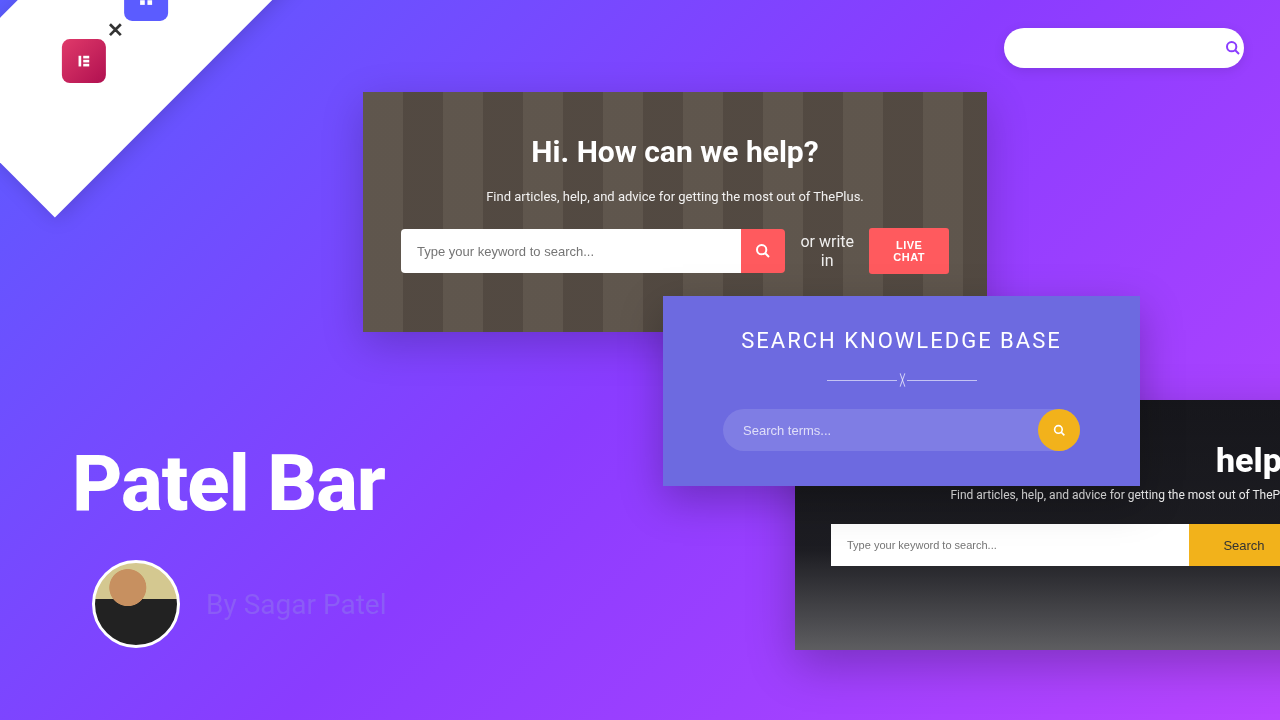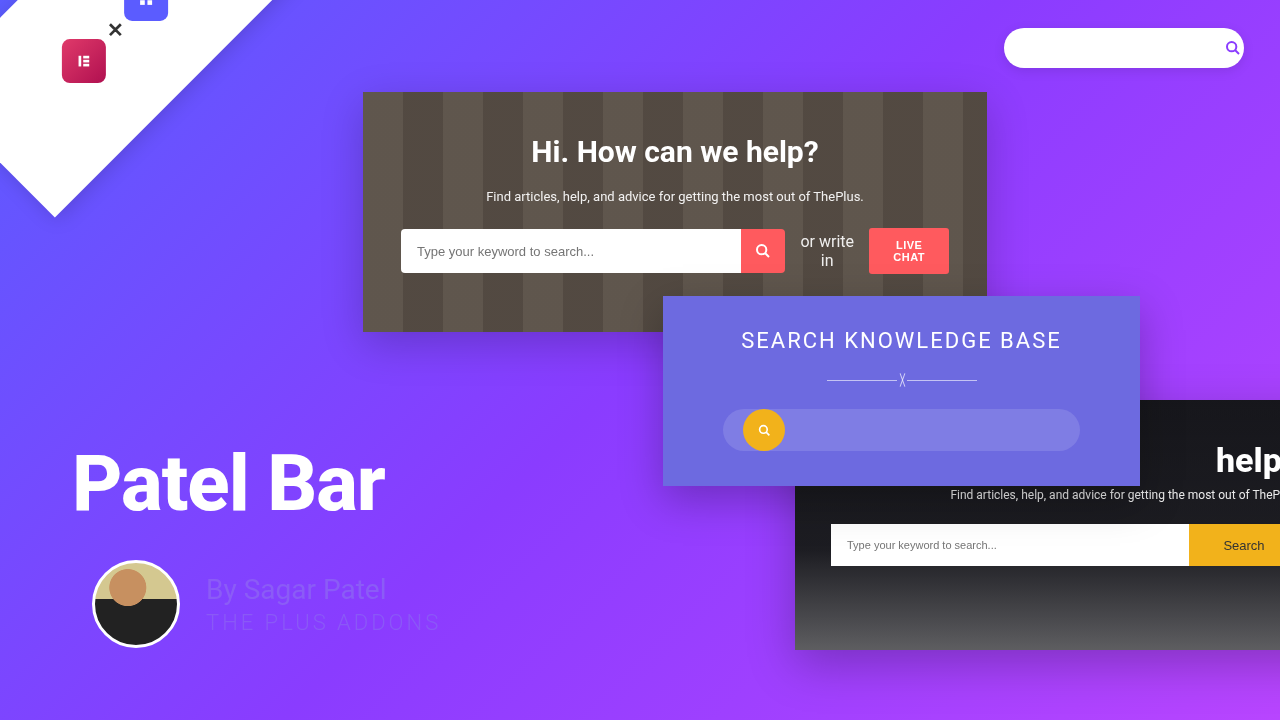--- a/index.html
+++ b/index.html
@@ -279,20 +279,21 @@
 </div>
 
 <div class="card2">
   <h3>SEARCH KNOWLEDGE BASE</h3>
   <div class="divider">
     <span class="divider-line"></span>
       <span class="divider-mk"></span>
       <span class="divider-line"></span>
   </div>
   <div class="card2-search">
+    <input class="card2-input" type="text" placeholder="Search terms..." style="">
     <button class="card2-btn">
       <svg width="13" height="13" viewBox="0 0 24 24" fill="none" stroke="#fff" stroke-width="3">
           <circle cx="10" cy="10" r="7"></circle>
           <line x1="21" y1="21" x2="15" y2="15"></line>
         </svg>
     </button>
   </div>
 </div>
 
 <div class="card3">
@@ -303,15 +304,14 @@
     <button class="card3-btn">Search</button>
   </div>
 </div>
 
 <h1 class="headline">Patel Bar</h1>
 
 <div class="byline">
   <div class="avatar"></div>
   <div class="byline-text">
     <div class="author">By Sagar Patel</div>
-    <div class="brand">THE PLUS ADDONS</div>
   </div>
 </div>
 
 </body></html>

